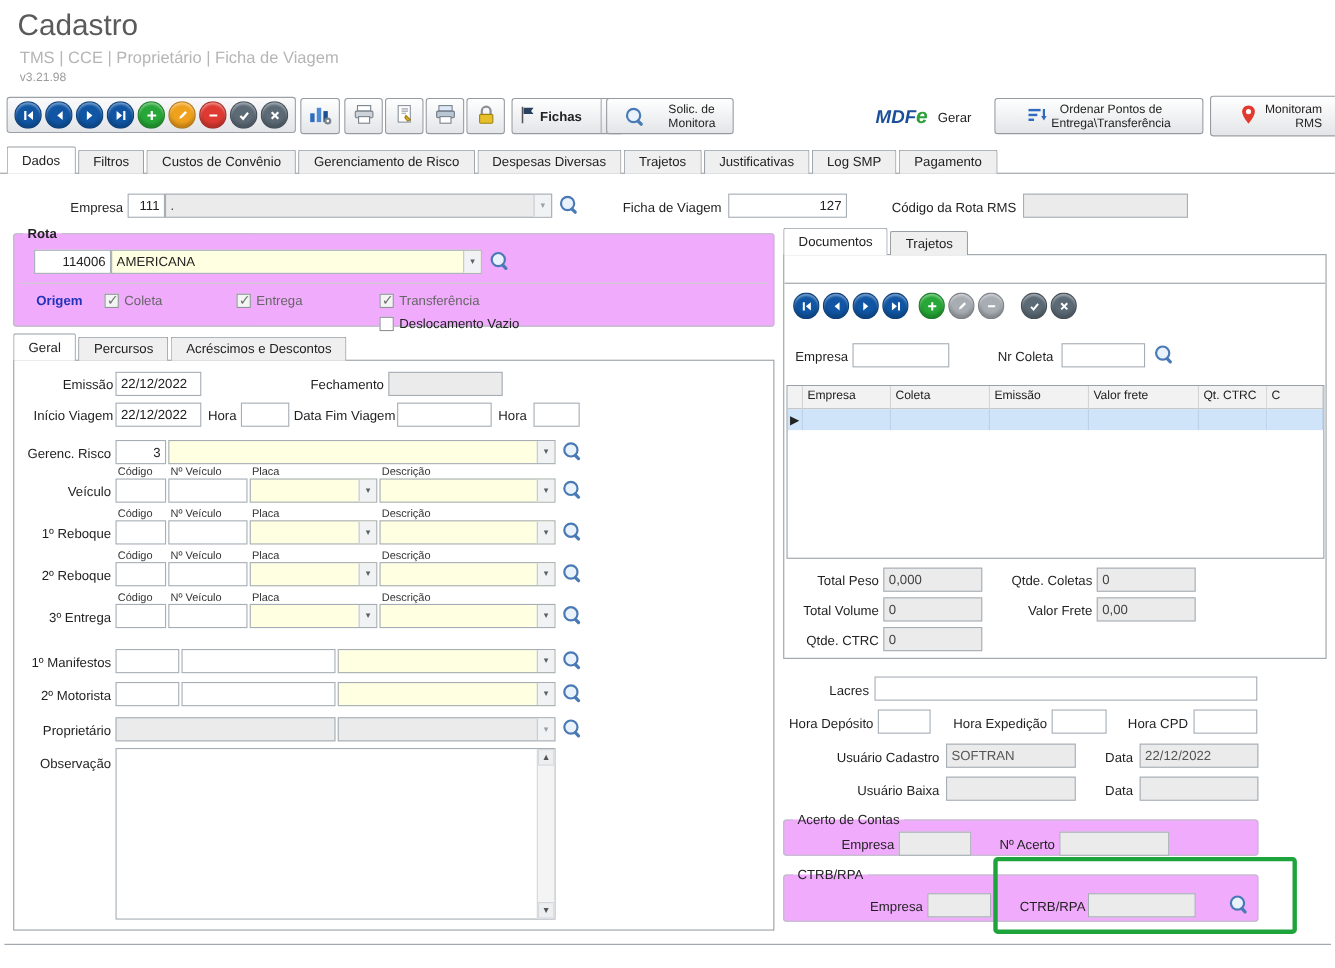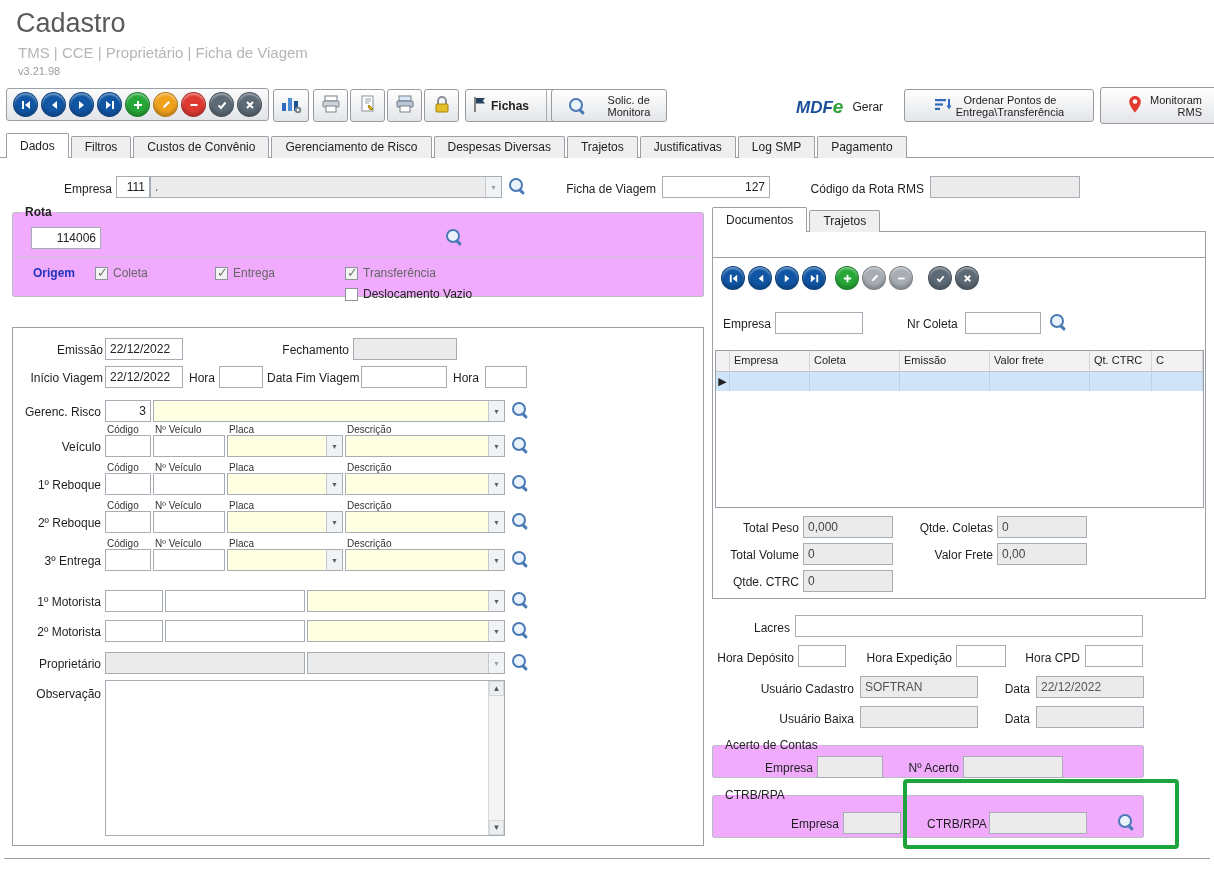--- a/index.html
+++ b/index.html
@@ -220,20 +220,24 @@
   <div class="lbl r" style="left:780px;top:181px;width:144px">Código da Rota RMS</div>
   <div class="fld dis" style="left:930px;top:176px;width:150px">
       <span></span>
     </div>
 
   <fieldset class="gb" style="left:12px;top:205px;width:692px;height:92px">
     <legend style="font-weight:bold">Rota</legend>
     <div class="fld num" style="left:18px;top:8px;width:70px">
         <span>114006</span>
       </div>
+    <div class="fld yellow combo" style="left:88px;top:8px;width:337px">
+        <span class="val">AMERICANA</span>
+        <span class="arrow">▼</span>
+      </div>
     <span class="search" style="left:432px;top:9px"></span>
     <div class="hline" style="left:4px;top:38px;width:680px;background:#c9cdd2"></div>
     <div class="lbl" style="left:20px;top:46px;font-weight:bold;color:#2233bb">Origem</div>
     <div class="cbrow" style="left:82px;top:46px;color:#666">
         <span class="cbbox ck"></span>
         <span>Coleta</span>
       </div>
     <div class="cbrow" style="left:202px;top:46px;color:#666">
         <span class="cbbox ck"></span>
         <span>Entrega</span>
@@ -241,20 +245,25 @@
     <div class="cbrow" style="left:332px;top:46px;color:#666">
         <span class="cbbox ck"></span>
         <span>Transferência</span>
       </div>
     <div class="cbrow" style="left:332px;top:67px">
         <span class="cbbox"></span>
         <span>Deslocamento Vazio</span>
       </div>
   </fieldset>
 
+  <div class="tabs" style="left:12px;top:305px;height:23px">
+    <div class="tab active">Geral</div>
+    <div class="tab">Percursos</div>
+    <div class="tab">Acréscimos e Descontos</div>
+  </div>
   <div class="panel" style="left:12px;top:327px;width:692px;height:519px">
 
     <div class="lbl r" style="left:6px;top:14px;width:84px">Emissão</div>
     <div class="fld" style="left:92px;top:10px;width:78px">
         <span>22/12/2022</span>
       </div>
     <div class="lbl r" style="left:250px;top:14px;width:86px">Fechamento</div>
     <div class="fld dis" style="left:340px;top:10px;width:104px">
         <span></span>
       </div>
@@ -347,21 +356,21 @@
     <div class="fld yellow combo" style="left:214px;top:221px;width:116px">
         <span class="val"></span>
         <span class="arrow">▼</span>
       </div>
     <div class="fld yellow combo" style="left:332px;top:221px;width:160px">
         <span class="val"></span>
         <span class="arrow">▼</span>
       </div>
     <span class="search" style="left:498px;top:222px"></span>
 
-    <div class="lbl r" style="left:0;top:266px;width:88px">1º Motorista</div>
+    <div class="lbl r" style="left:0;top:266px;width:88px">1º Manifestos</div>
     <div class="fld" style="left:92px;top:262px;width:58px"></div>
     <div class="fld" style="left:152px;top:262px;width:140px"></div>
     <div class="fld yellow combo" style="left:294px;top:262px;width:198px">
         <span class="val"></span>
         <span class="arrow">▼</span>
       </div>
     <span class="search" style="left:498px;top:263px"></span>
 
     <div class="lbl r" style="left:0;top:296px;width:88px">2º Motorista</div>
     <div class="fld" style="left:92px;top:292px;width:58px"></div>

